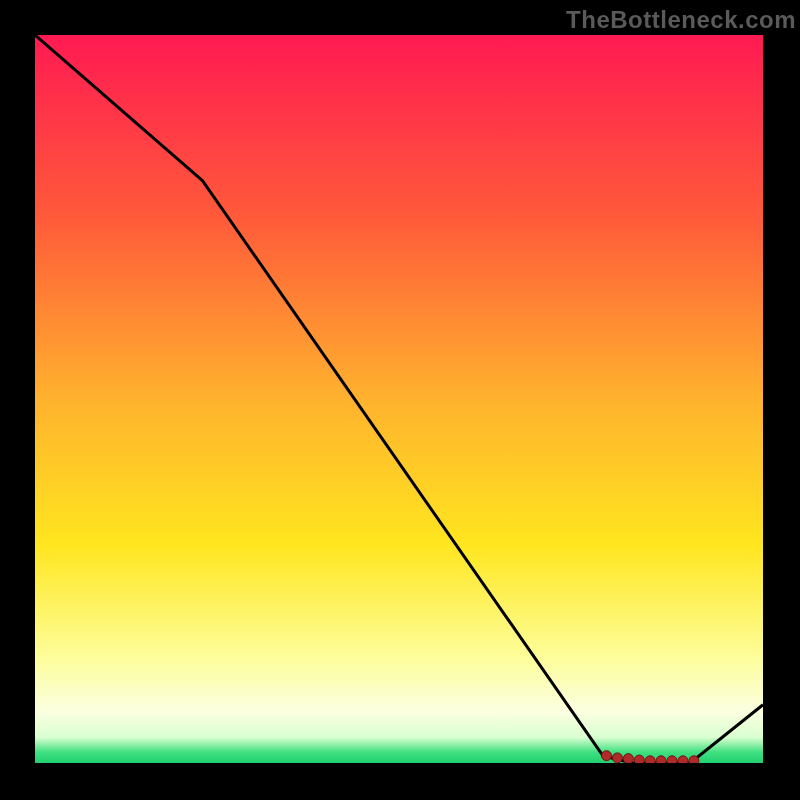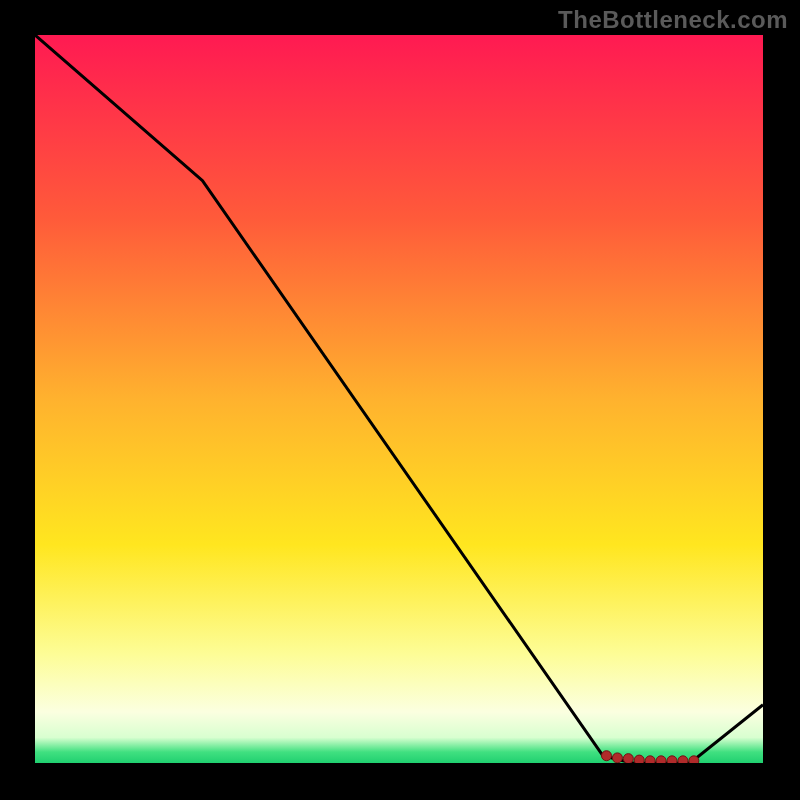--- a/index.html
+++ b/index.html
@@ -12,21 +12,21 @@
   }
   .container {
     position: relative;
     width: 800px;
     height: 800px;
     background: #000000;
   }
   .watermark {
     position: absolute;
     top: 6px;
-    right: 12px;
+    right: 4px;
     font-family: Arial, Helvetica, sans-serif;
     font-size: 24px;
     font-weight: 700;
     color: #5a5a5a;
     letter-spacing: 0.5px;
     z-index: 10;
     margin-left: 40px;
   }
   .plot-frame {
     position: absolute;

